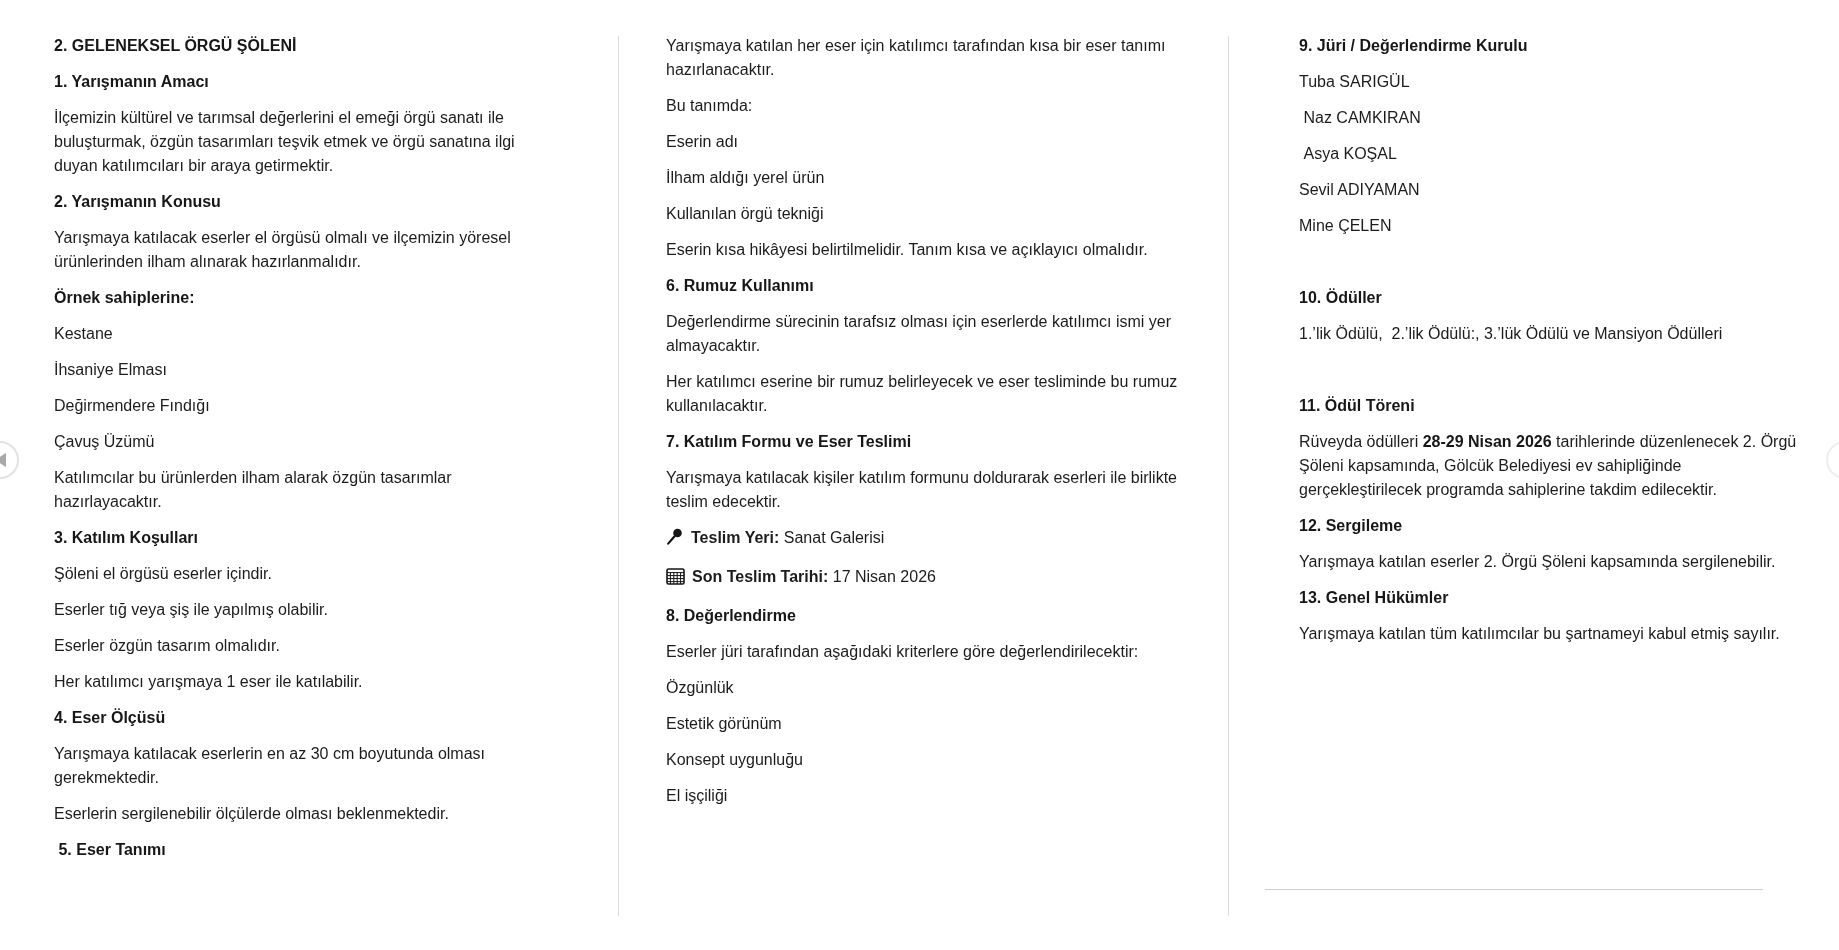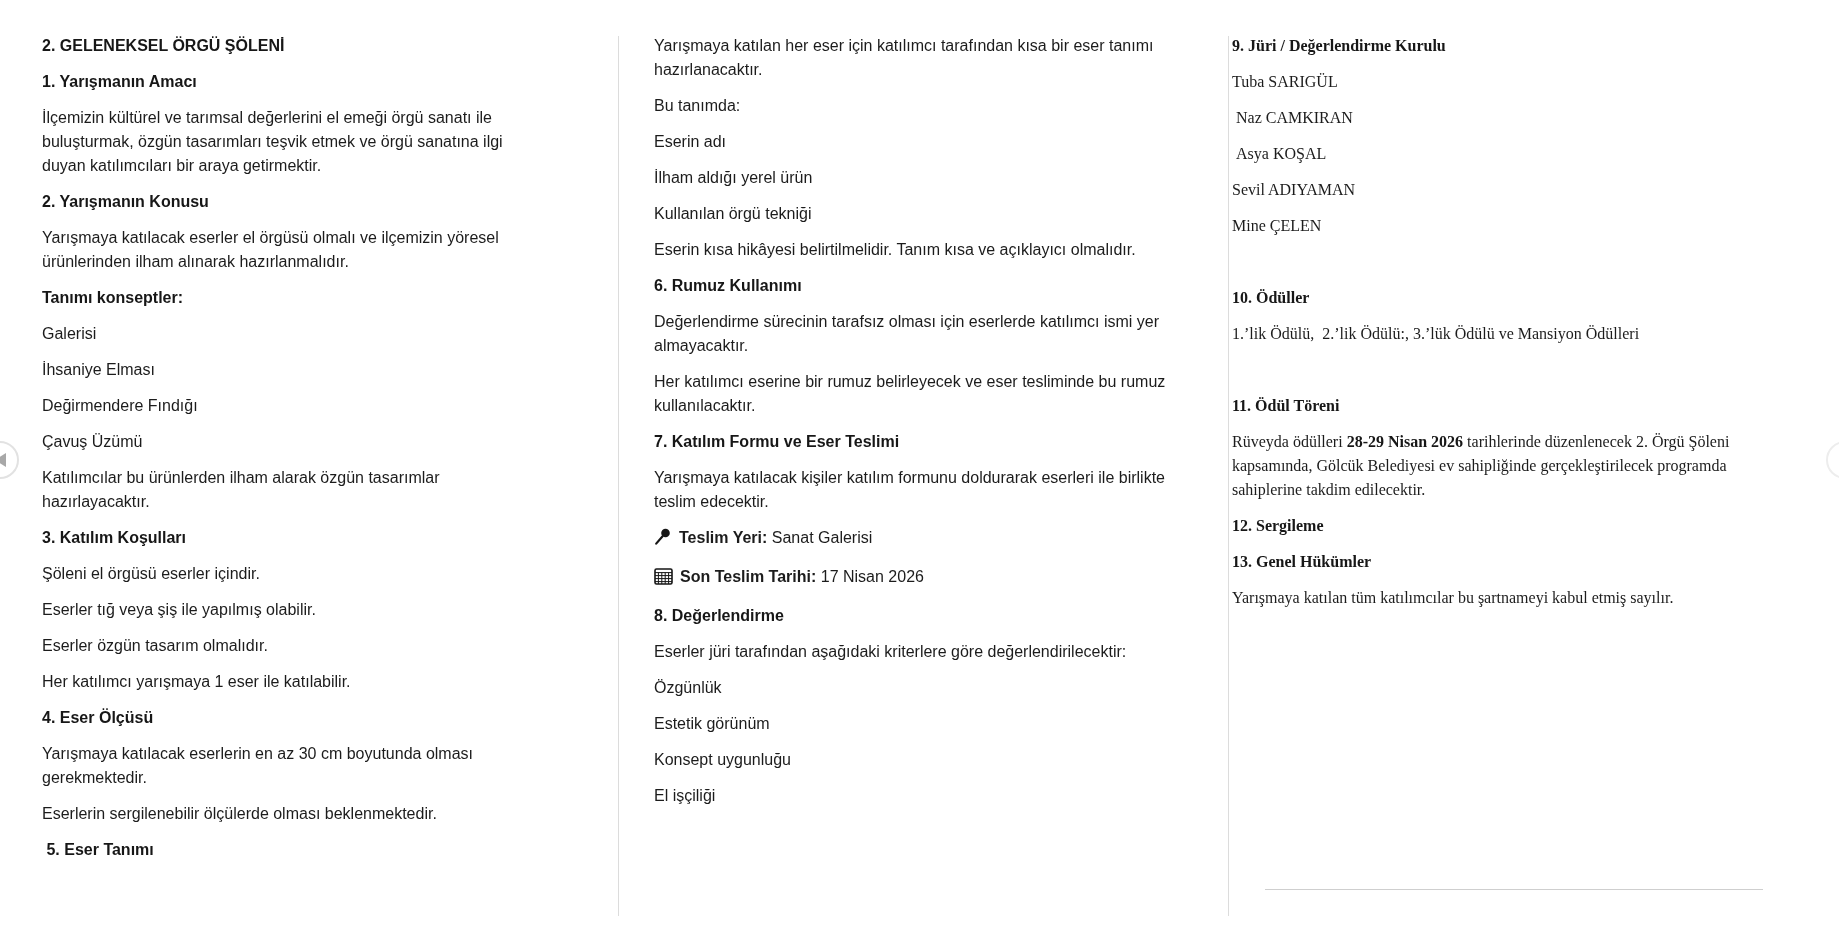--- a/index.html
+++ b/index.html
@@ -3,22 +3,22 @@
 <meta charset="utf-8">
 <style>
   html,body{margin:0;padding:0;}
   body{
     width:1839px;height:950px;background:#ffffff;overflow:hidden;position:relative;
     font-family:"Liberation Sans","DejaVu Sans",sans-serif;color:#1c1c1c;
   }
   .col{position:absolute;top:34px;}
   .col1{left:42px;width:505px;}
   .col2{left:654px;width:530px;}
-  .col3{left:1232px;width:510px;font-family:Liberation Serif, serif;}
-  .blk{font-size:16px;line-height:24px;margin:0 0 12px 0;white-space:pre-wrap;}
+  .col3{left:1287px;width:510px;}
+  .blk{font-size:16px;line-height:24px;margin:0 0 12px 12px;white-space:pre-wrap;}
   .h{font-weight:bold;color:#171717;}
   .spacer{height:24px;}
   .iconline .lbl{font-weight:bold;}
   .iconline .icon{display:inline-block;vertical-align:-3px;margin-right:7px;}
   .tofu{display:inline-block;width:12px;height:16px;border:1.4px solid #2a2a2a;border-radius:2px;
         font-size:8px;line-height:15px;text-align:center;color:#2a2a2a;vertical-align:-2px;margin-right:7px;
         font-family:"DejaVu Sans Mono",monospace;}
   .vdiv{position:absolute;top:36px;width:1px;height:880px;background:#dcdcdc;}
   .vdiv1{left:618px;}
   .vdiv2{left:1228px;}
@@ -32,22 +32,22 @@
 </style>
 </head>
 <body>
 
 <div class="col col1">
     <div class="blk h">2. GELENEKSEL ÖRGÜ ŞÖLENİ</div>
     <div class="blk h">1. Yarışmanın Amacı</div>
     <div class="blk p">İlçemizin kültürel ve tarımsal değerlerini el emeği örgü sanatı ile buluşturmak, özgün tasarımları teşvik etmek ve örgü sanatına ilgi duyan katılımcıları bir araya getirmektir.</div>
     <div class="blk h">2. Yarışmanın Konusu</div>
     <div class="blk p">Yarışmaya katılacak eserler el örgüsü olmalı ve ilçemizin yöresel ürünlerinden ilham alınarak hazırlanmalıdır.</div>
-    <div class="blk h">Tanımı konseptler:</div>
-    <div class="blk p">Galerisi</div>
+    <div class="blk h">Örnek sahiplerine:</div>
+    <div class="blk p">Kestane</div>
     <div class="blk p">İhsaniye Elması</div>
     <div class="blk p">Değirmendere Fındığı</div>
     <div class="blk p">Çavuş Üzümü</div>
     <div class="blk p">Katılımcılar bu ürünlerden ilham alarak özgün tasarımlar hazırlayacaktır.</div>
     <div class="blk h">3. Katılım Koşulları</div>
     <div class="blk p">Şöleni el örgüsü eserler içindir.</div>
     <div class="blk p">Eserler tığ veya şiş ile yapılmış olabilir.</div>
     <div class="blk p">Eserler özgün tasarım olmalıdır.</div>
     <div class="blk p">Her katılımcı yarışmaya 1 eser ile katılabilir.</div>
     <div class="blk h">4. Eser Ölçüsü</div>
@@ -91,20 +91,21 @@
     <div class="blk p"> Asya KOŞAL</div>
     <div class="blk p">Sevil ADIYAMAN</div>
     <div class="blk p">Mine ÇELEN</div>
     <div class="blk spacer"></div>
     <div class="blk h">10. Ödüller</div>
     <div class="blk p">1.’lik Ödülü,  2.’lik Ödülü:, 3.’lük Ödülü ve Mansiyon Ödülleri</div>
     <div class="blk spacer"></div>
     <div class="blk h">11. Ödül Töreni</div>
     <div class="blk p"><span>Rüveyda ödülleri </span><span class="h">28-29 Nisan 2026</span><span> tarihlerinde düzenlenecek 2. Örgü Şöleni kapsamında, Gölcük Belediyesi ev sahipliğinde gerçekleştirilecek programda sahiplerine takdim edilecektir.</span></div>
     <div class="blk h">12. Sergileme</div>
+    <div class="blk p">Yarışmaya katılan eserler 2. Örgü Şöleni kapsamında sergilenebilir.</div>
     <div class="blk h">13. Genel Hükümler</div>
     <div class="blk p">Yarışmaya katılan tüm katılımcılar bu şartnameyi kabul etmiş sayılır.</div>
   </div>
 
 <div class="hrule"></div>
 
 <div class="navbtn navbtn-left">
   <span class="tri-left"></span>
 </div>
 <div class="navbtn navbtn-right">

